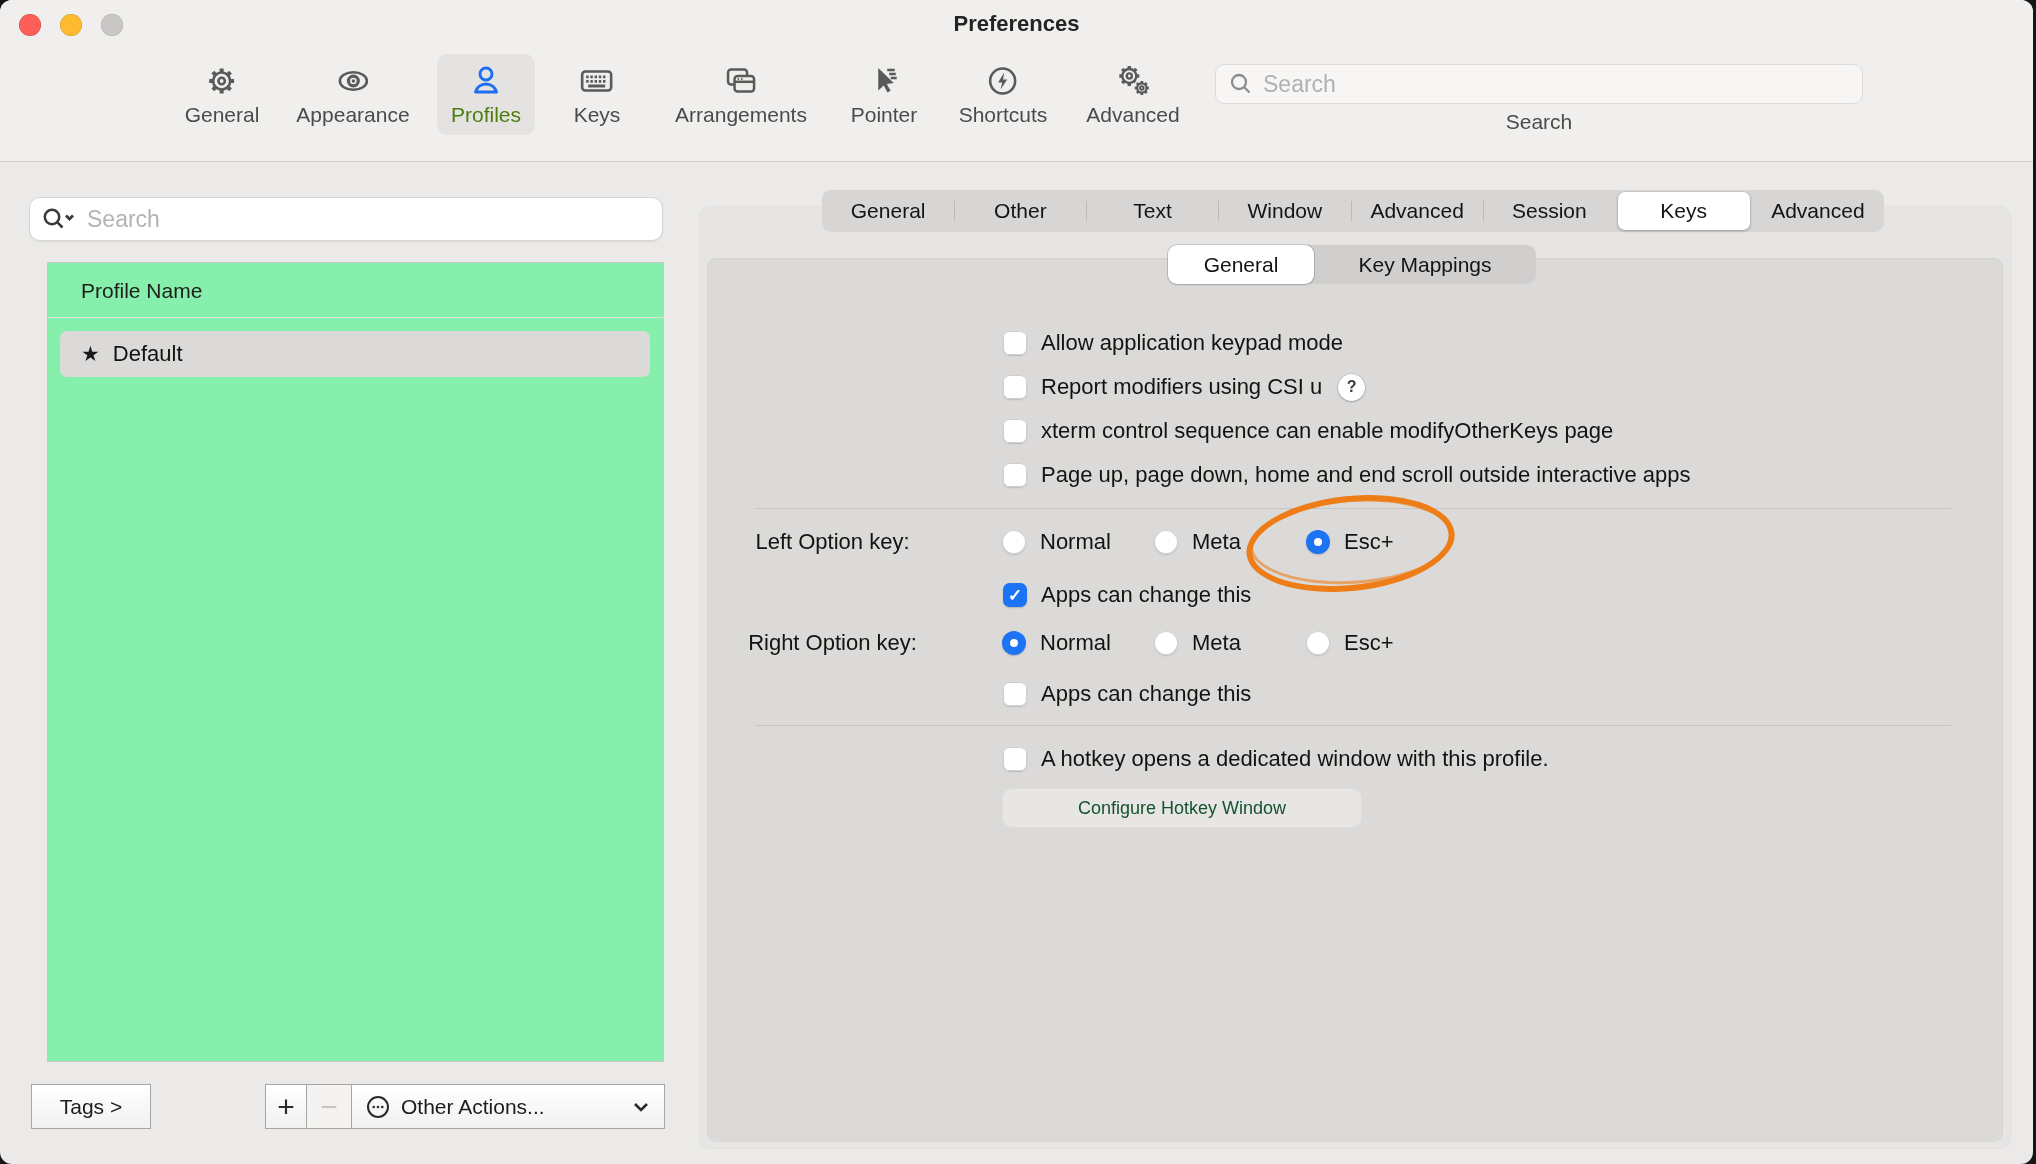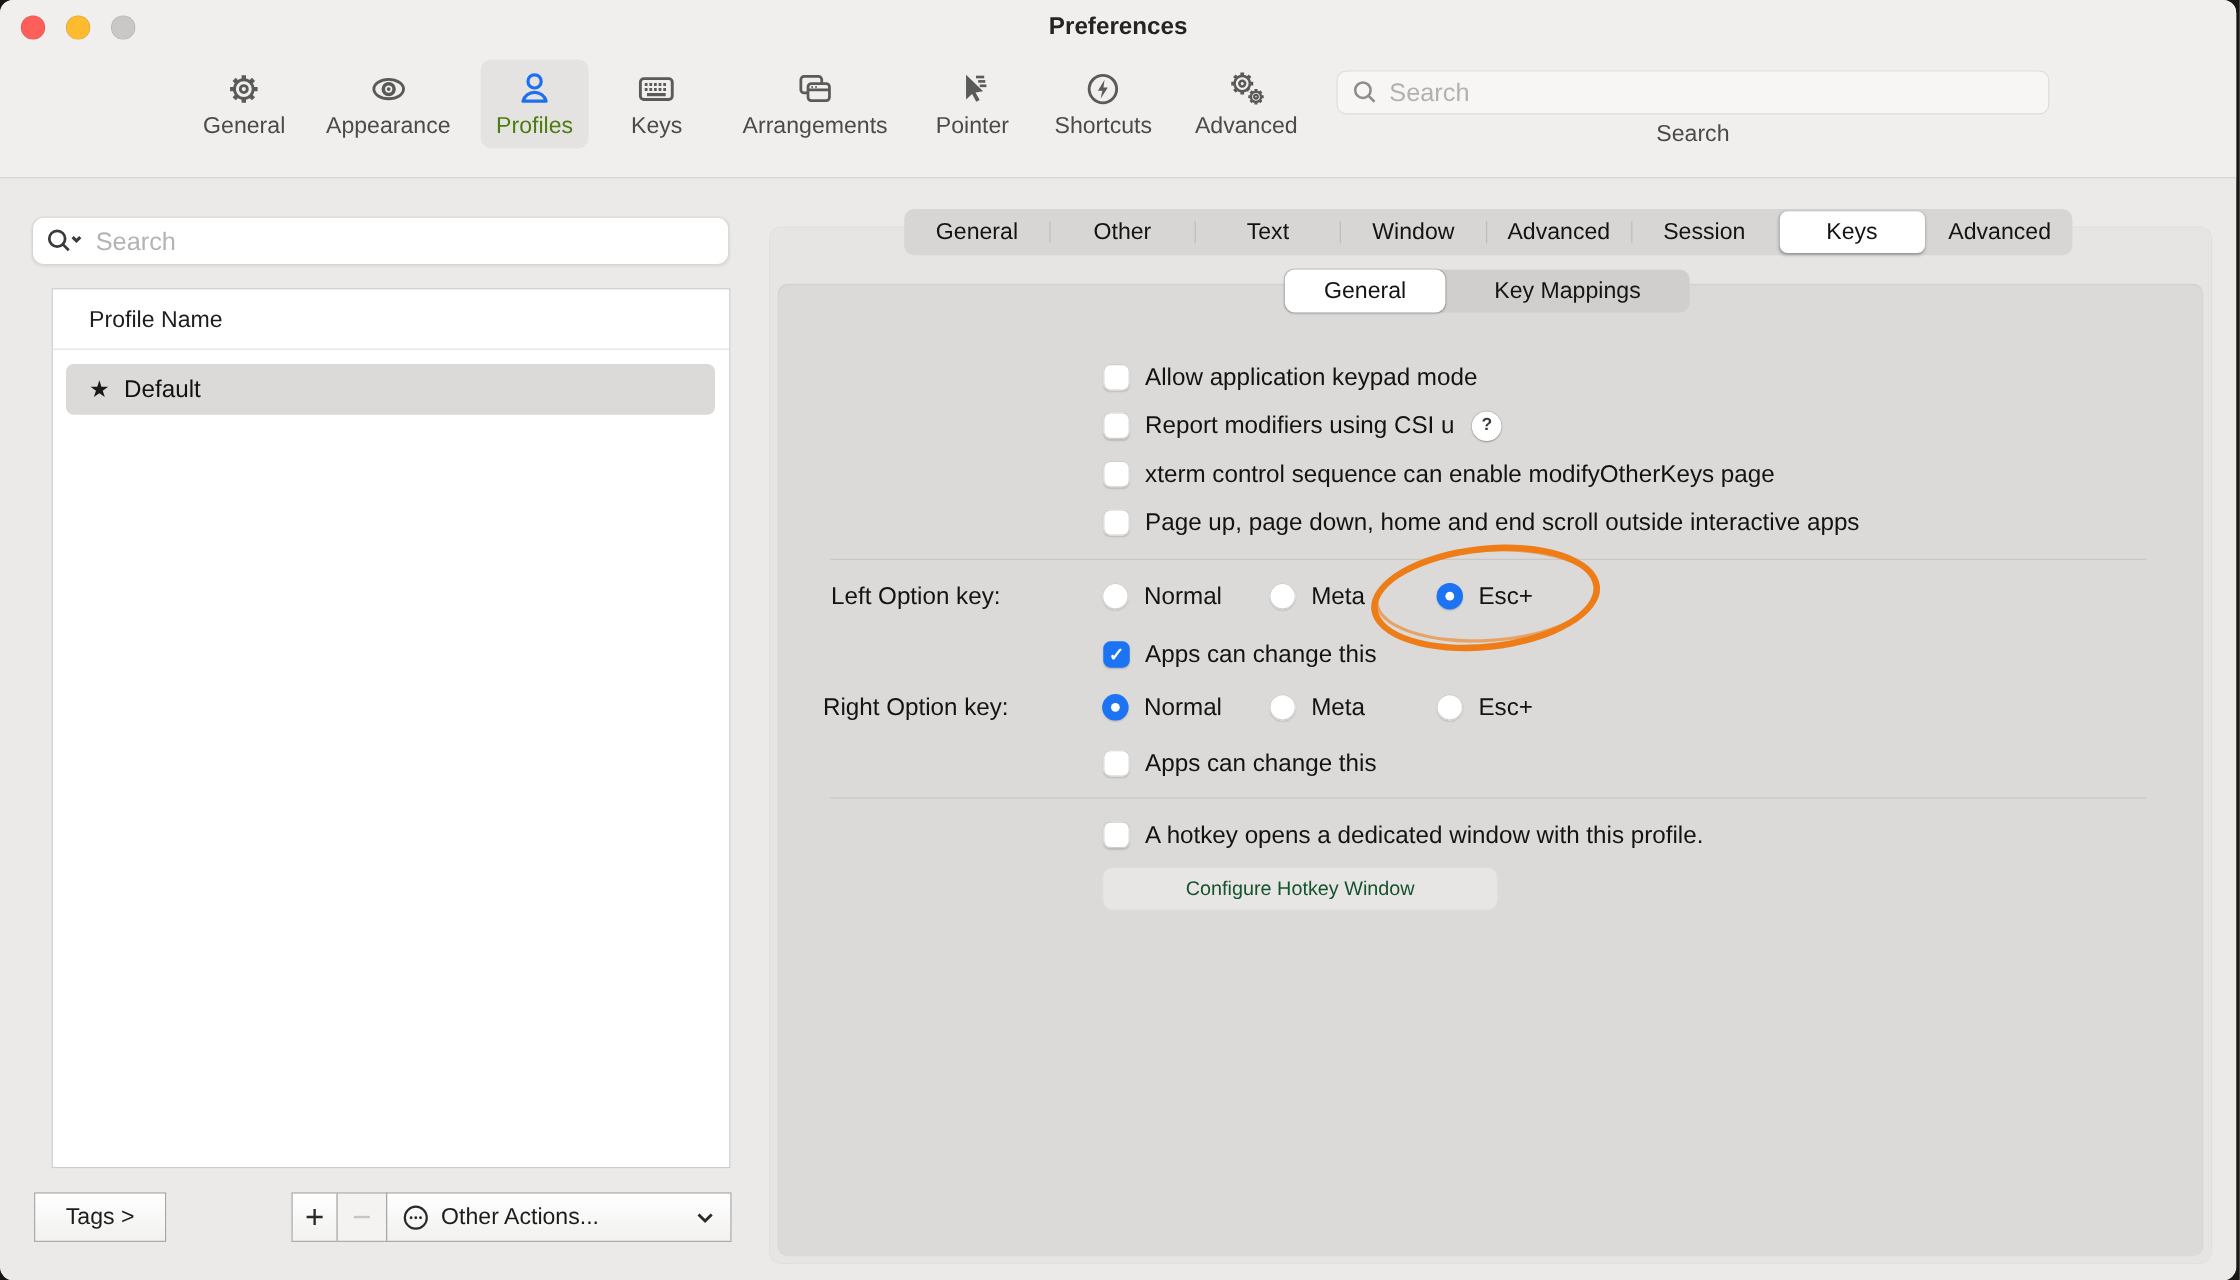--- a/index.html
+++ b/index.html
@@ -37,21 +37,21 @@
 
   
   .sb-search { position:absolute; left:29px; top:197px; width:634px; height:44px; background:#fff;
                border:1px solid #d6d5d4; border-radius:11px; box-shadow:0 1px 2px rgba(0,0,0,0.06);
                display:flex; align-items:center; padding:0 10px; gap:9px; }
   .sb-search input { border:none; outline:none; background:transparent; flex:1;
                      font-family:inherit; font-size:23px; color:#333; }
   .sb-search input::placeholder { color:#b4b3b2; }
 
   .profile-list { position:absolute; left:47px; top:262px; width:617px; height:800px;
-                  background:#ffffff; border:1px solid #c9c8c7; }
+                  background:#86efac; border:1px solid #c9c8c7; }
   .pl-header { height:55px; line-height:55px; padding-left:33px; font-size:21px; color:#1d1d1c;
                border-bottom:1px solid #e3e2e1; }
   .pl-row { position:absolute; left:12px; right:13px; top:68px; height:46px; border-radius:7px;
             display:flex; align-items:center; padding-left:21px; gap:13px; font-size:22px; color:#121211; }
   .pl-row.selected { background:#dbdad9; }
   .pl-star { font-size:21px; color:#1a1a19; }
 
   .btn { position:absolute; top:1084px; height:45px; background:linear-gradient(#ffffff,#f2f1f0);
          border:1px solid #a7a6a5; display:flex; align-items:center; justify-content:center;
          font-size:21px; color:#1c1c1b; cursor:default; }

